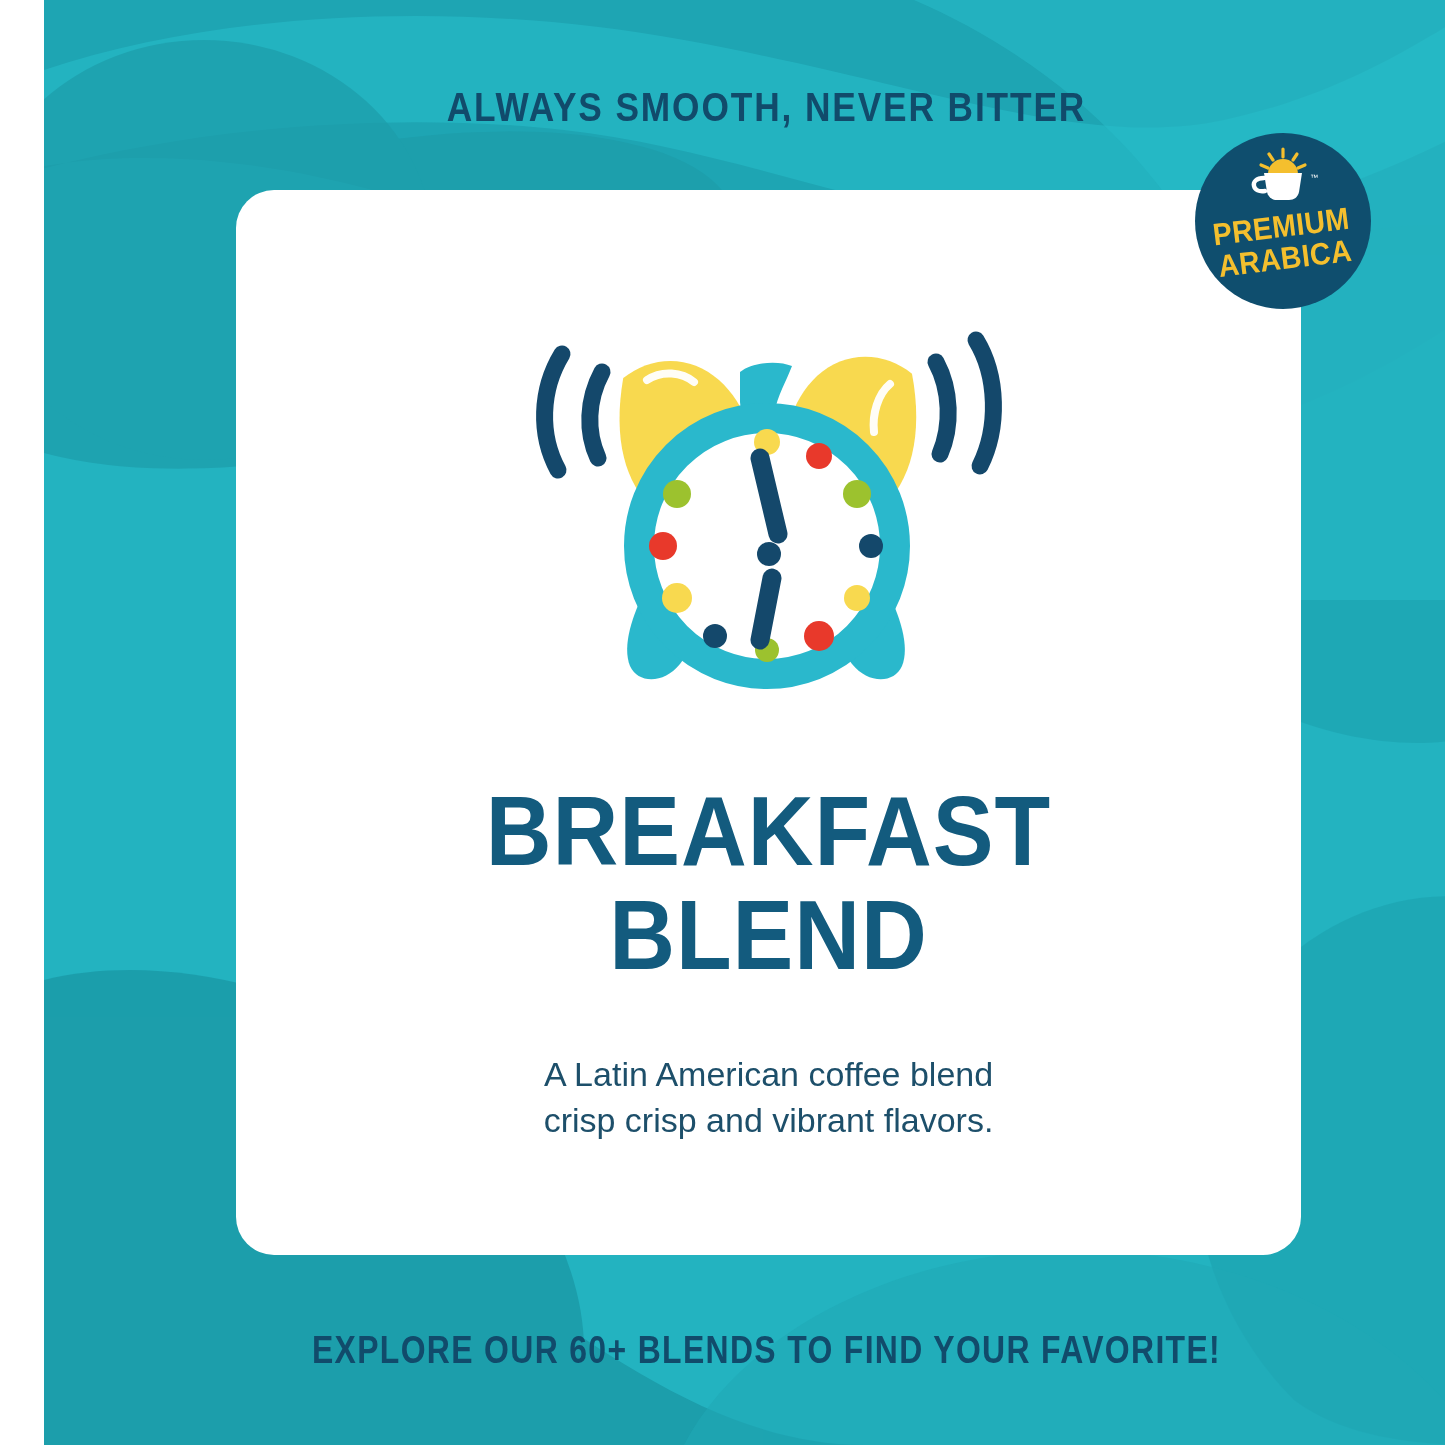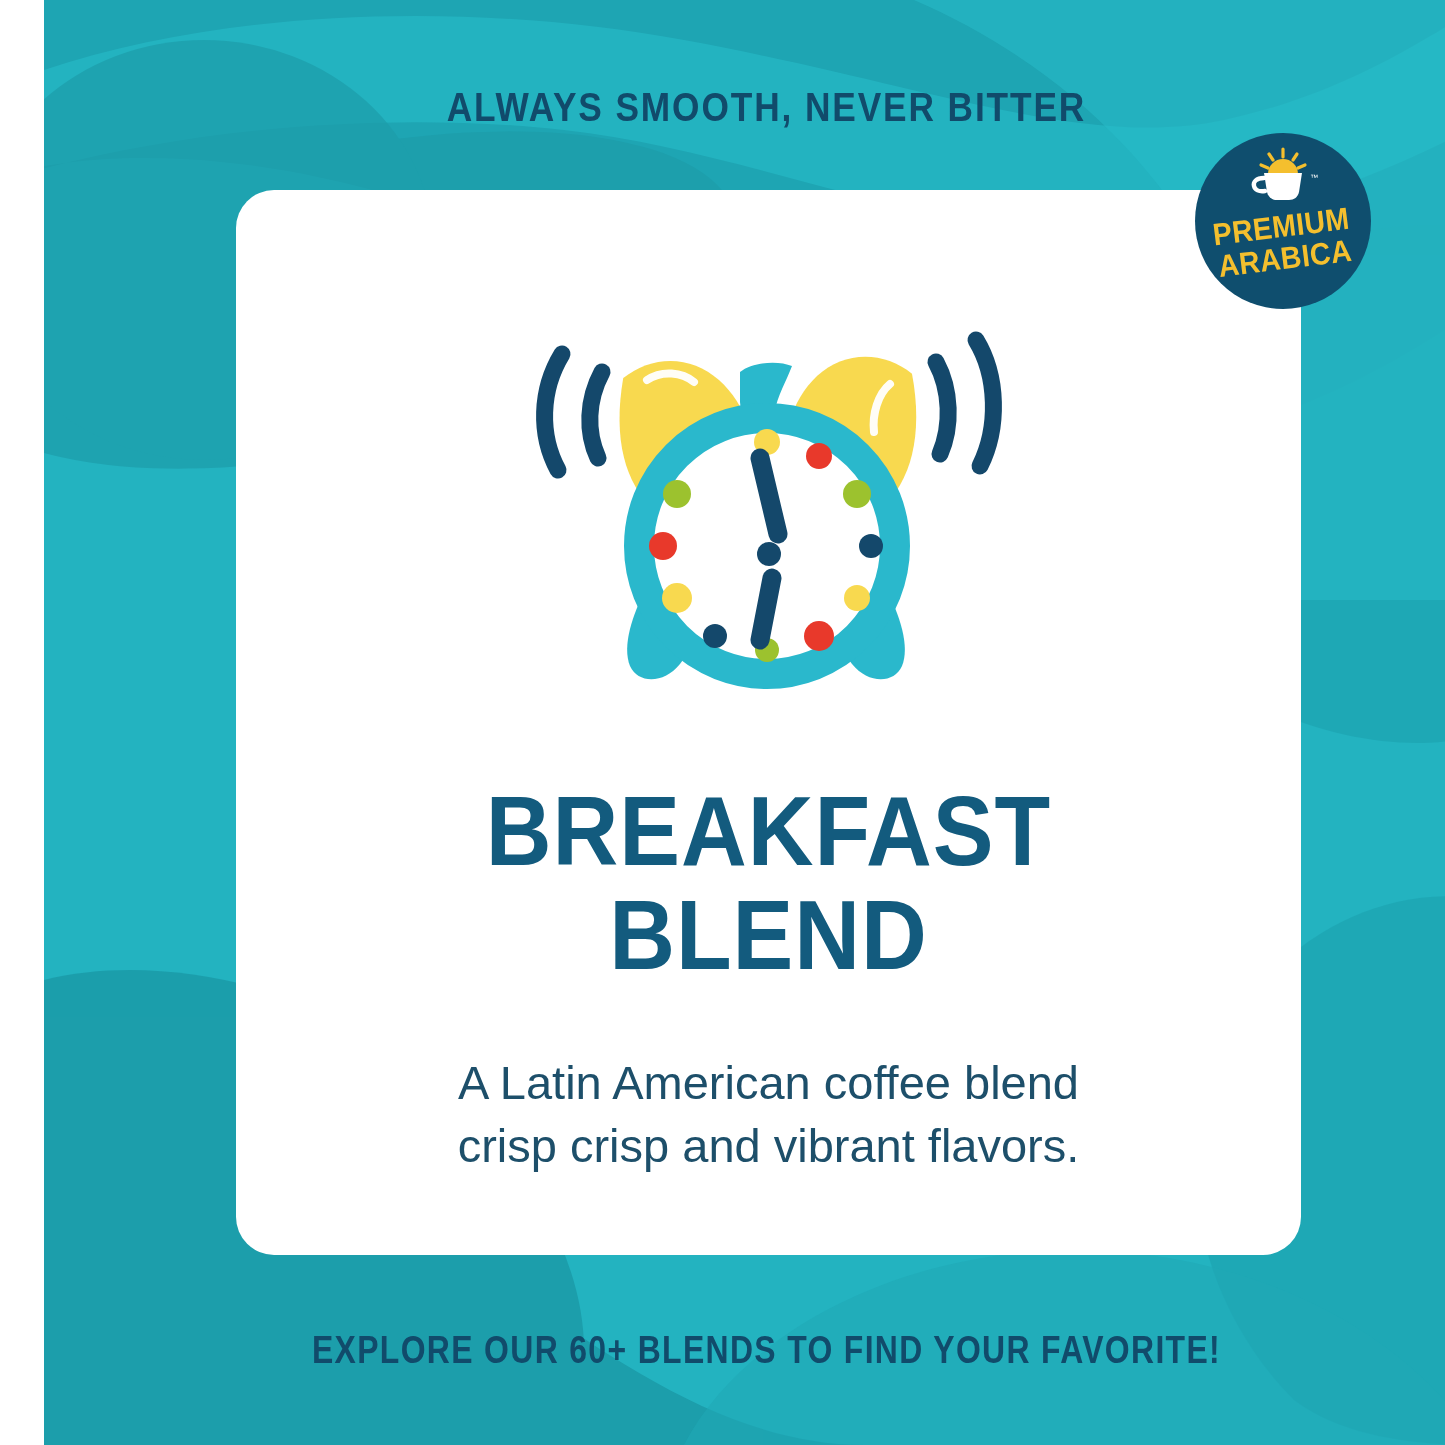--- a/index.html
+++ b/index.html
@@ -113,21 +113,21 @@
   
   .description {
     position: absolute;
     left: 192px;
     top: 1052px;
     width: 1065px;
     text-align: center;
     color: #1d4f6a;
     font-family: "Liberation Sans", sans-serif;
     font-weight: 400;
-    font-size: 47px;
+    font-size: 34px;
     line-height: 1.34;
     z-index: 4;
   }
   .description .line { display: block; }
 
   
   .badge {
     position: absolute;
     left: 1151px;
     top: 133px;

